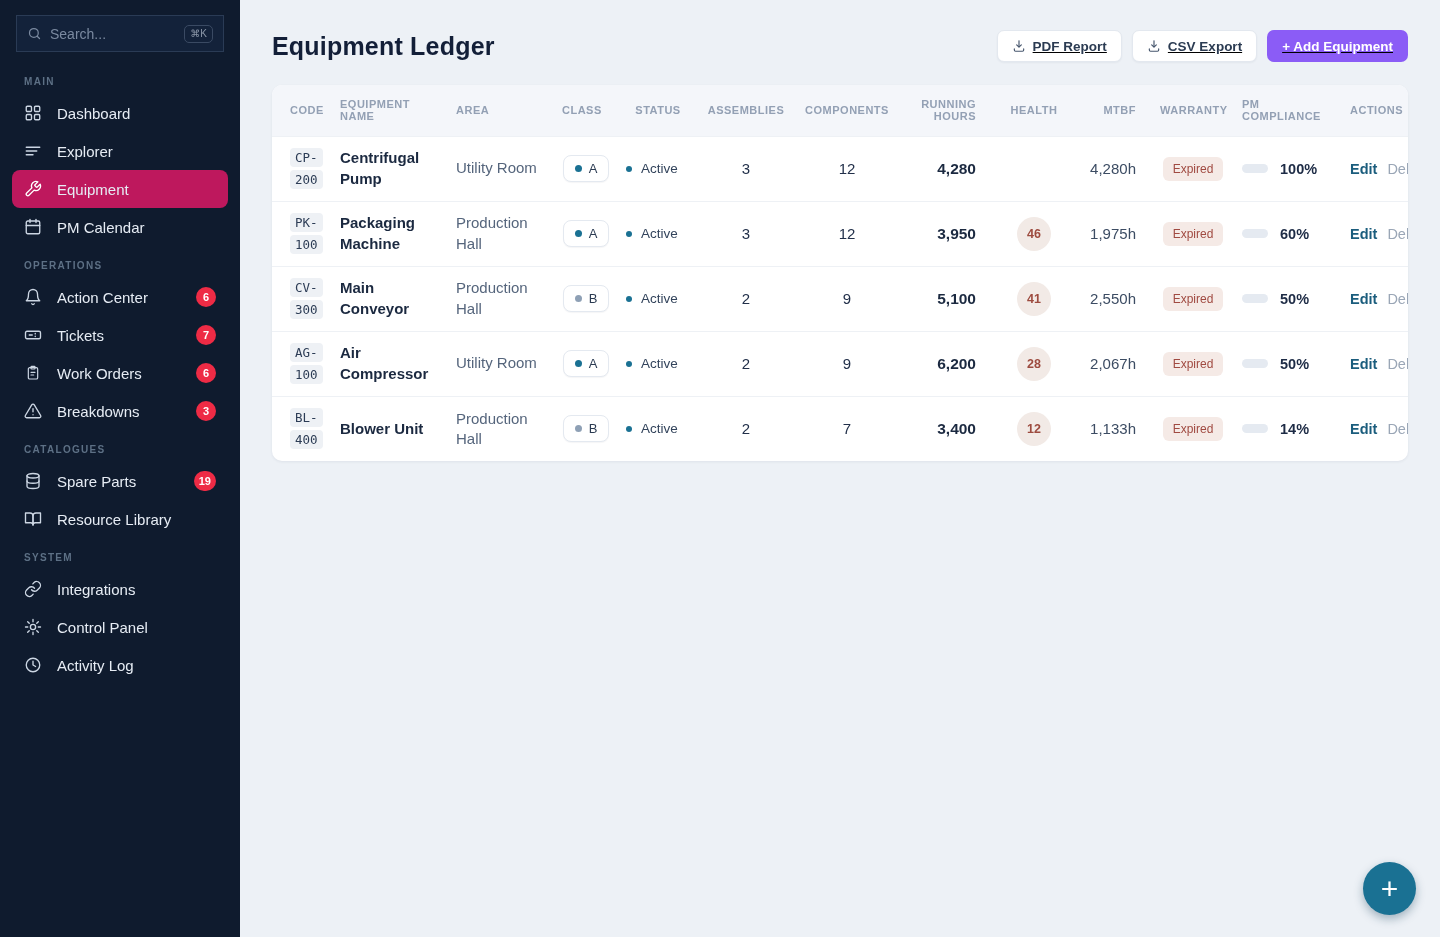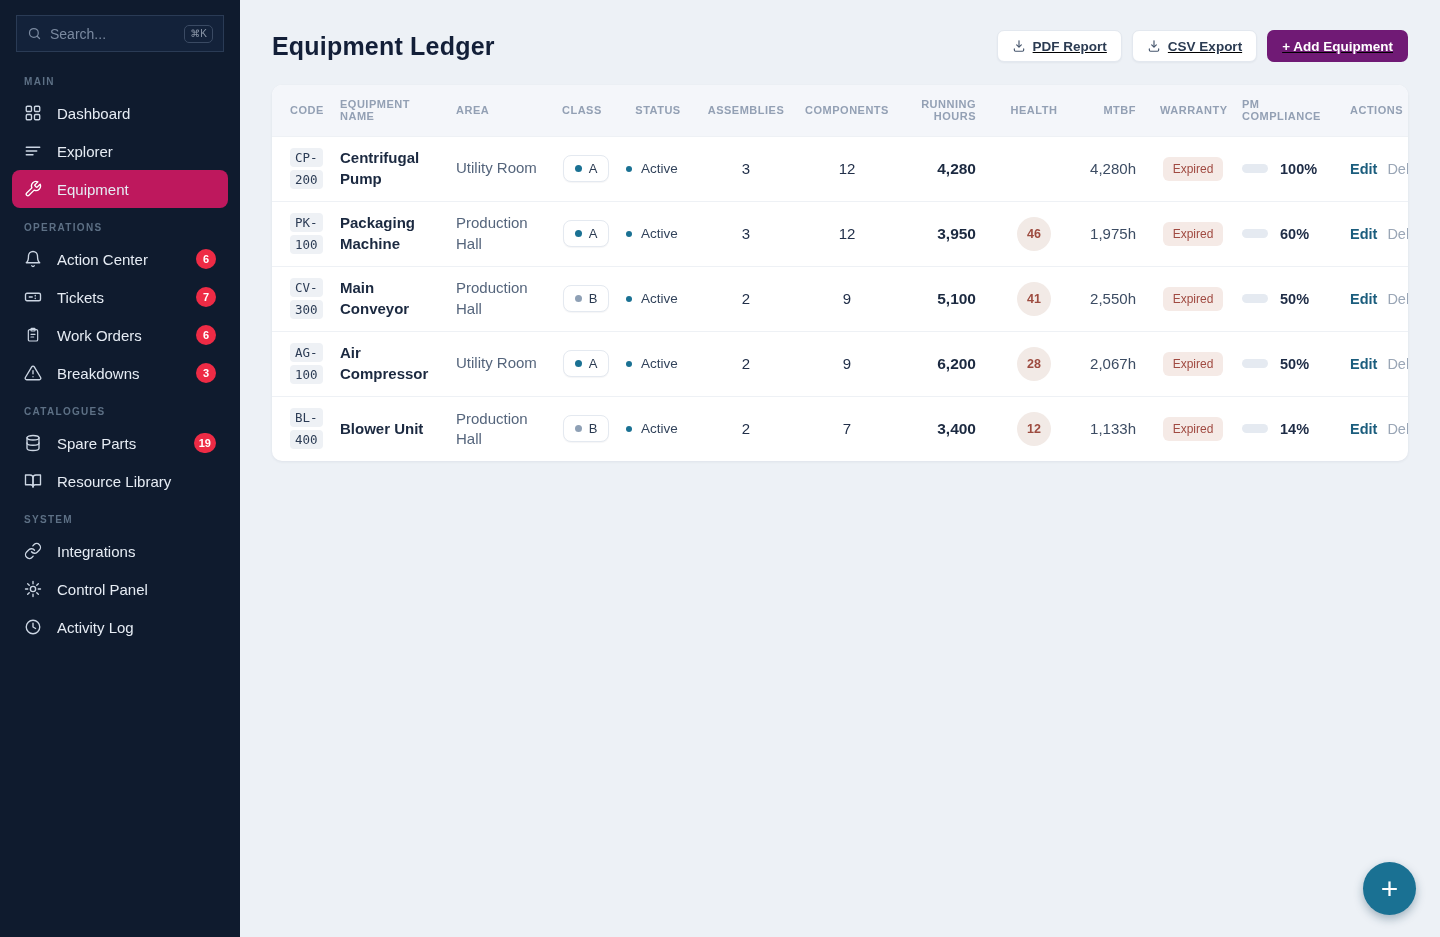--- a/index.html
+++ b/index.html
@@ -34,21 +34,21 @@
   .moon { color:#aebacb; cursor:pointer; display:flex; }
 
   
   .main { flex:1; padding:30px 32px; position:relative; }
   .page-header { display:flex; align-items:center; justify-content:space-between; }
   .page-title { font-size:25px; font-weight:bold; color:#131f38; letter-spacing:.2px; }
   .header-actions { display:flex; gap:10px;text-decoration:underline; }
   .btn { height:32px; border-radius:7px; font-size:13.5px; font-weight:bold; display:flex; align-items:center; gap:7px; padding:0 14px; cursor:pointer; border:1px solid transparent; font-family:"Liberation Sans", sans-serif; }
   .btn-light { background:#fff; border-color:#e3e8ef; color:#2b3b52; box-shadow:0 1px 2px rgba(20,30,60,.05); }
   .btn-light svg { stroke:#46566d; }
-  .btn-primary { background:#701a75; color:#fff; }
+  .btn-primary { background:#8b5cf6; color:#fff; }
 
   
   .table-card { margin-top:23px; background:#fff; border-radius:10px; box-shadow:0 1px 3px rgba(25,40,70,.07); overflow:hidden; }
   table { width:100%; border-collapse:collapse; table-layout:fixed; }
   thead th { background:#f4f6fa; color:#93a0b4; font-size:11px; letter-spacing:.5px; font-weight:bold; text-align:left; padding:10px 8px; height:51px; vertical-align:middle; }
   tbody td { padding:10px 8px; height:65px; vertical-align:middle; border-top:1px solid #eef1f5; font-size:15px; color:#49596f; }
   th.c-code, td.c-code { padding-left:18px; }
   .al-c { text-align:center; }
   .al-r { text-align:right; }
   th.c-actions, td.c-actions { text-align:right; padding-right:16px; }
@@ -113,20 +113,31 @@
         </span>
         <span class="nav-label">Explorer</span>
       </div>
       <div class="nav-item active">
         <span class="nicon">
           <svg width="18" height="18" viewBox="0 0 24 24" fill="none" stroke="currentColor" stroke-width="1.8" stroke-linecap="round" stroke-linejoin="round">
             <path d="M14.7 6.3a1 1 0 0 0 0 1.4l1.6 1.6a1 1 0 0 0 1.4 0l3.77-3.77a6 6 0 0 1-7.94 7.94l-6.91 6.91a2.12 2.12 0 0 1-3-3l6.91-6.91a6 6 0 0 1 7.94-7.94l-3.76 3.76z"></path>
           </svg>
         </span>
         <span class="nav-label">Equipment</span>
+      </div>
+      <div class="nav-item">
+        <span class="nicon">
+          <svg width="18" height="18" viewBox="0 0 24 24" fill="none" stroke="currentColor" stroke-width="1.8" stroke-linecap="round" stroke-linejoin="round">
+            <rect x="3" y="4" width="18" height="17" rx="2"></rect>
+            <line x1="16" y1="2" x2="16" y2="6"></line>
+            <line x1="8" y1="2" x2="8" y2="6"></line>
+            <line x1="3" y1="10" x2="21" y2="10"></line>
+          </svg>
+        </span>
+        <span class="nav-label">PM Calendar</span>
       </div>
       <div class="section-label">OPERATIONS</div>
       <div class="nav-item">
         <span class="nicon">
           <svg width="18" height="18" viewBox="0 0 24 24" fill="none" stroke="currentColor" stroke-width="1.8" stroke-linecap="round" stroke-linejoin="round">
             <path d="M18 8A6 6 0 0 0 6 8c0 7-3 9-3 9h18s-3-2-3-9"></path>
             <path d="M13.73 21a2 2 0 0 1-3.46 0"></path>
           </svg>
         </span>
         <span class="nav-label">Action Center</span>

